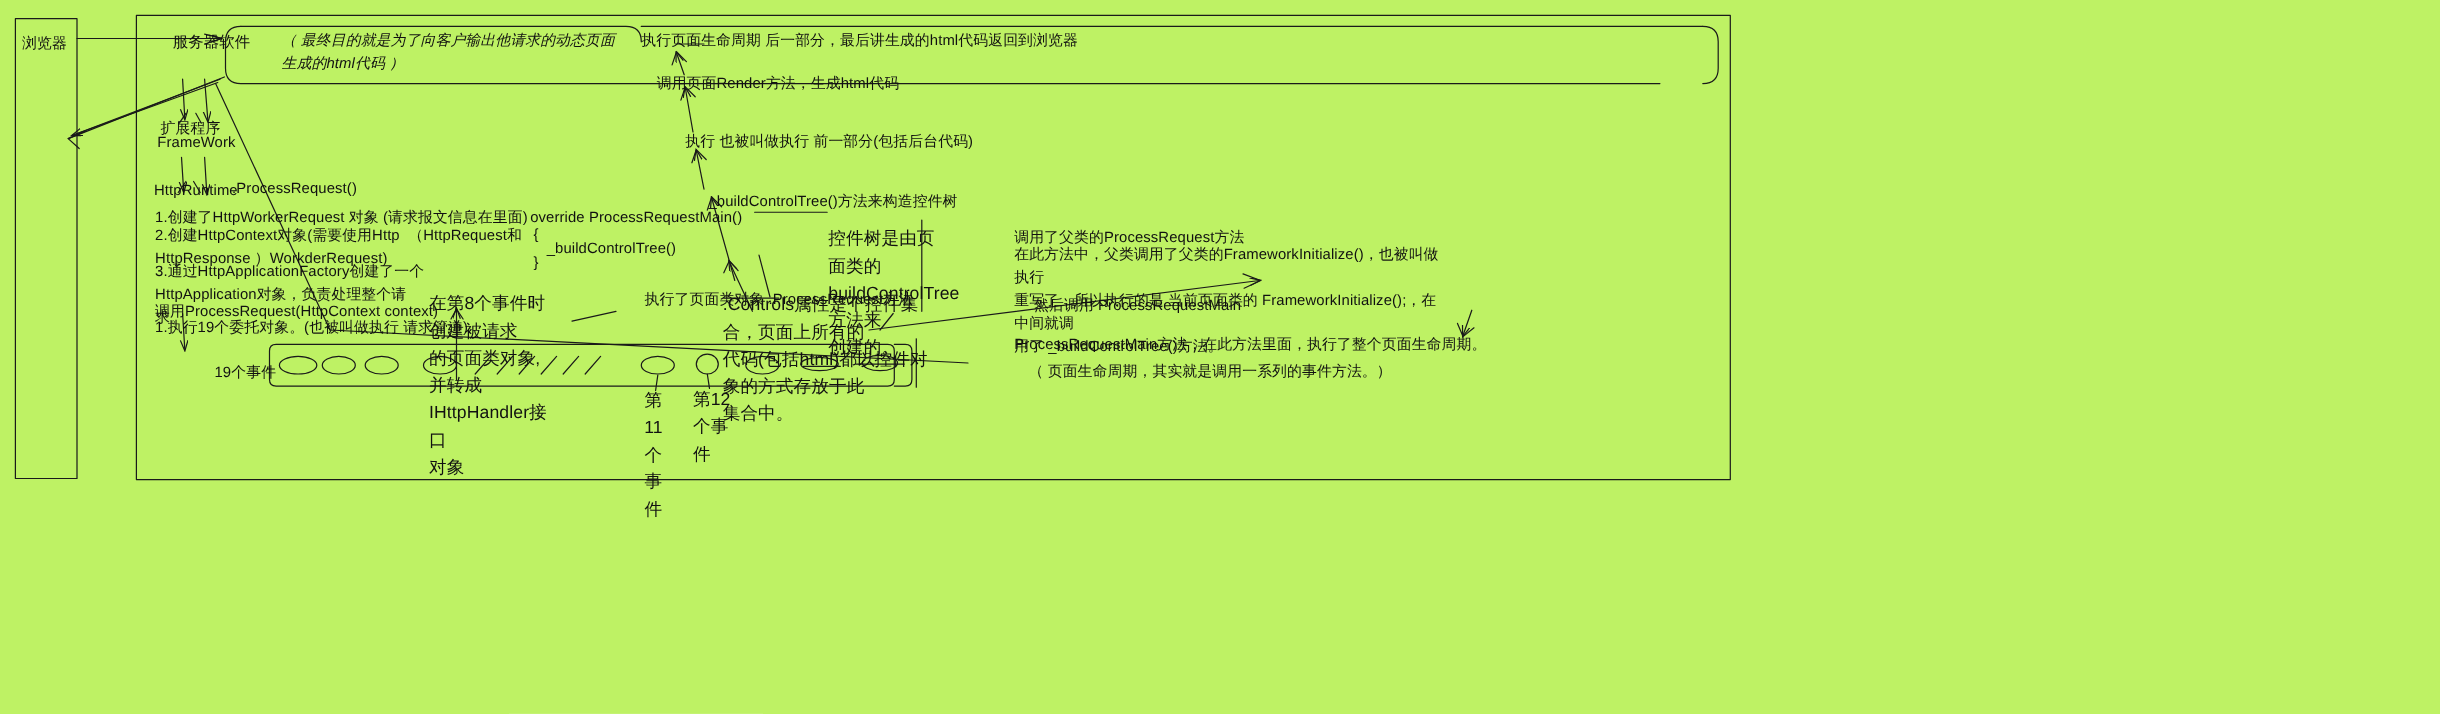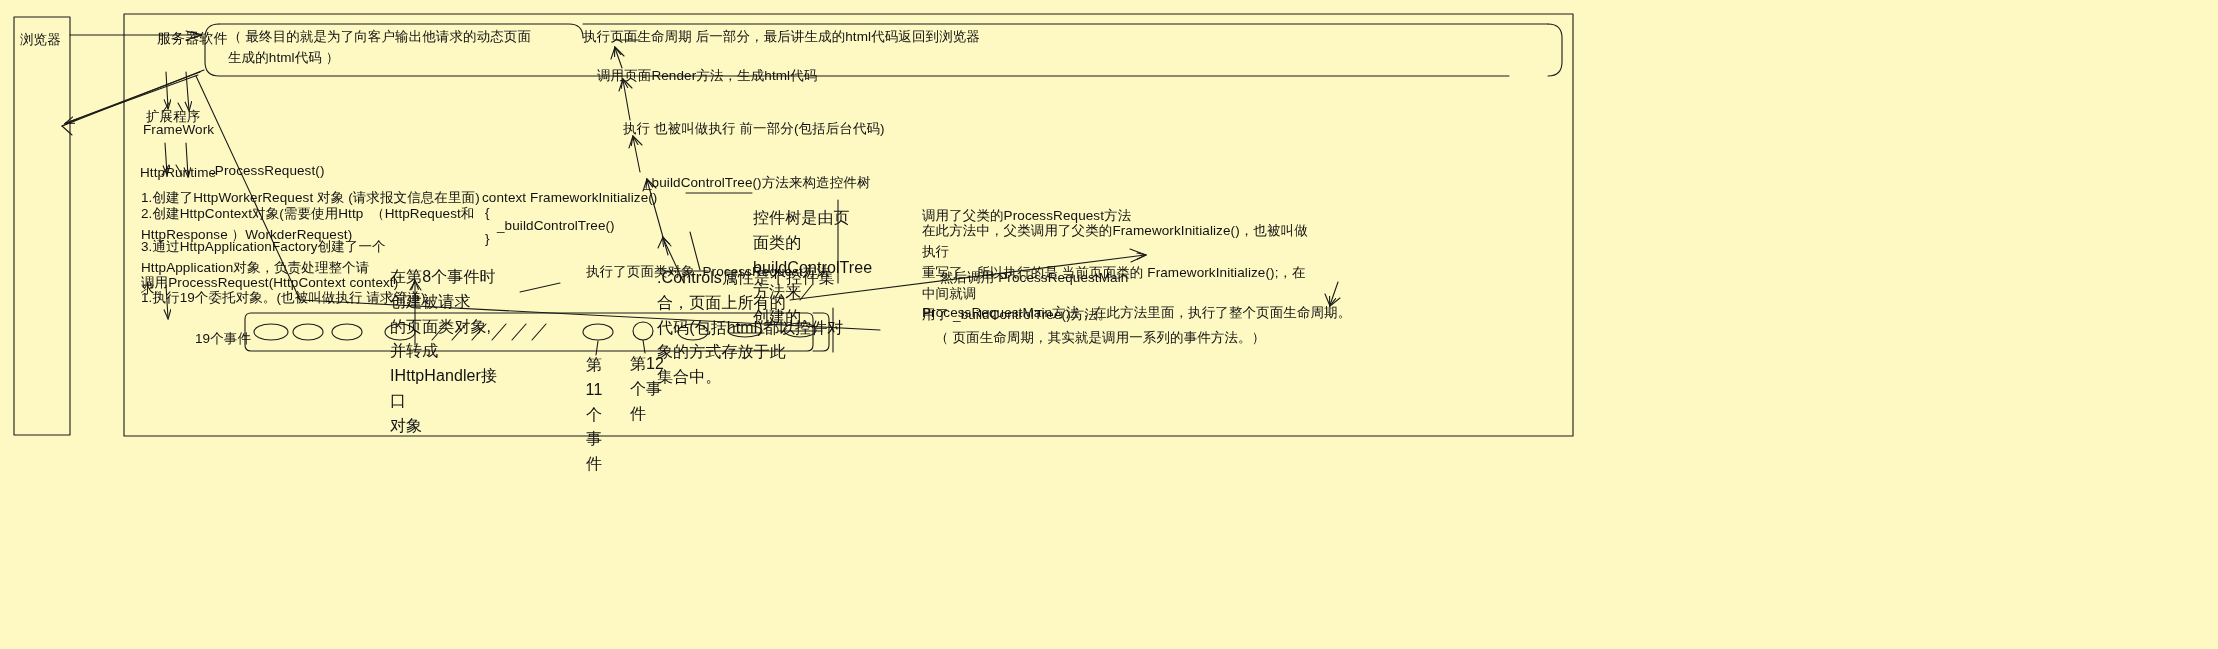--- a/index.html
+++ b/index.html
@@ -4,21 +4,21 @@
 <style>
   html, body {
     margin: 0;
     padding: 0;
     background: #ffffff;
   }
   #canvas {
     position: relative;
     width: 2218px;
     height: 649px;
-    background: #fef9c3;
+    background: #bef264;
     font-family: "Liberation Sans", "DejaVu Sans", sans-serif;
     color: #1a1a1a;
     overflow: hidden;
   }
   svg.lines {
     position: absolute;
     left: 0; top: 0;
     width: 2218px;
     height: 649px;
     pointer-events: none;
@@ -131,21 +131,21 @@
       <path d="M686,193 h66" stroke-width="1"></path>
       <path d="M658,271 h50" stroke-width="1"></path>
       <path d="M614,40 h26" stroke-width="1"></path>
     </g>
   </svg>
 
   <div class="txt" style="left:20px; top:30px;">浏览器</div>
 
   <div class="txt lg" style="left:157px; top:28px;">服务器软件</div>
 
-  <div class="txt" style="left:228px; top:27px; width:315px;">（ 最终目的就是为了向客户输出他请求的动态页面生成的html代码 ）</div>
+  <div class="txt" style="left:256px; top:27px; width:315px;font-style:italic;">（ 最终目的就是为了向客户输出他请求的动态页面生成的html代码 ）</div>
 
   <div class="txt" style="left:146px; top:107px;">扩展程序</div>
 
   <div class="txt" style="left:143px; top:120px;">FrameWork</div>
 
   <div class="txt" style="left:140px; top:163px;">HttpRuntime</div>
 
   <div class="txt" style="left:211px; top:161px;">.ProcessRequest()</div>
 
   <div class="txt" style="left:141px; top:188px; width:340px;">1.创建了HttpWorkerRequest 对象 (请求报文信息在里面)</div>
@@ -164,21 +164,21 @@
 个事
 件</div>
 
   <div class="txt sm" style="left:630px; top:352px; width:38px;">第12
 个事件</div>
 
   <div class="txt sm" style="left:390px; top:265px; width:110px;">在第8个事件时创建被请求
 的页面类对象,并转成IHttpHandler接口
 对象</div>
 
-  <div class="txt" style="left:482px; top:188px;">context FrameworkInitialize()</div>
+  <div class="txt" style="left:482px; top:188px;">override ProcessRequestMain()</div>
 
   <div class="txt" style="left:485px; top:203px;">{</div>
 
   <div class="txt" style="left:497px; top:216px;">_buildControlTree()</div>
 
   <div class="txt" style="left:485px; top:229px;">}</div>
 
   <div class="txt" style="left:586px; top:262px;">执行了页面类对象 .ProcessRequest方法</div>
 
   <div class="txt sm" style="left:657px; top:266px; width:190px;">.Controls属性是个控件集合，页面上所有的

